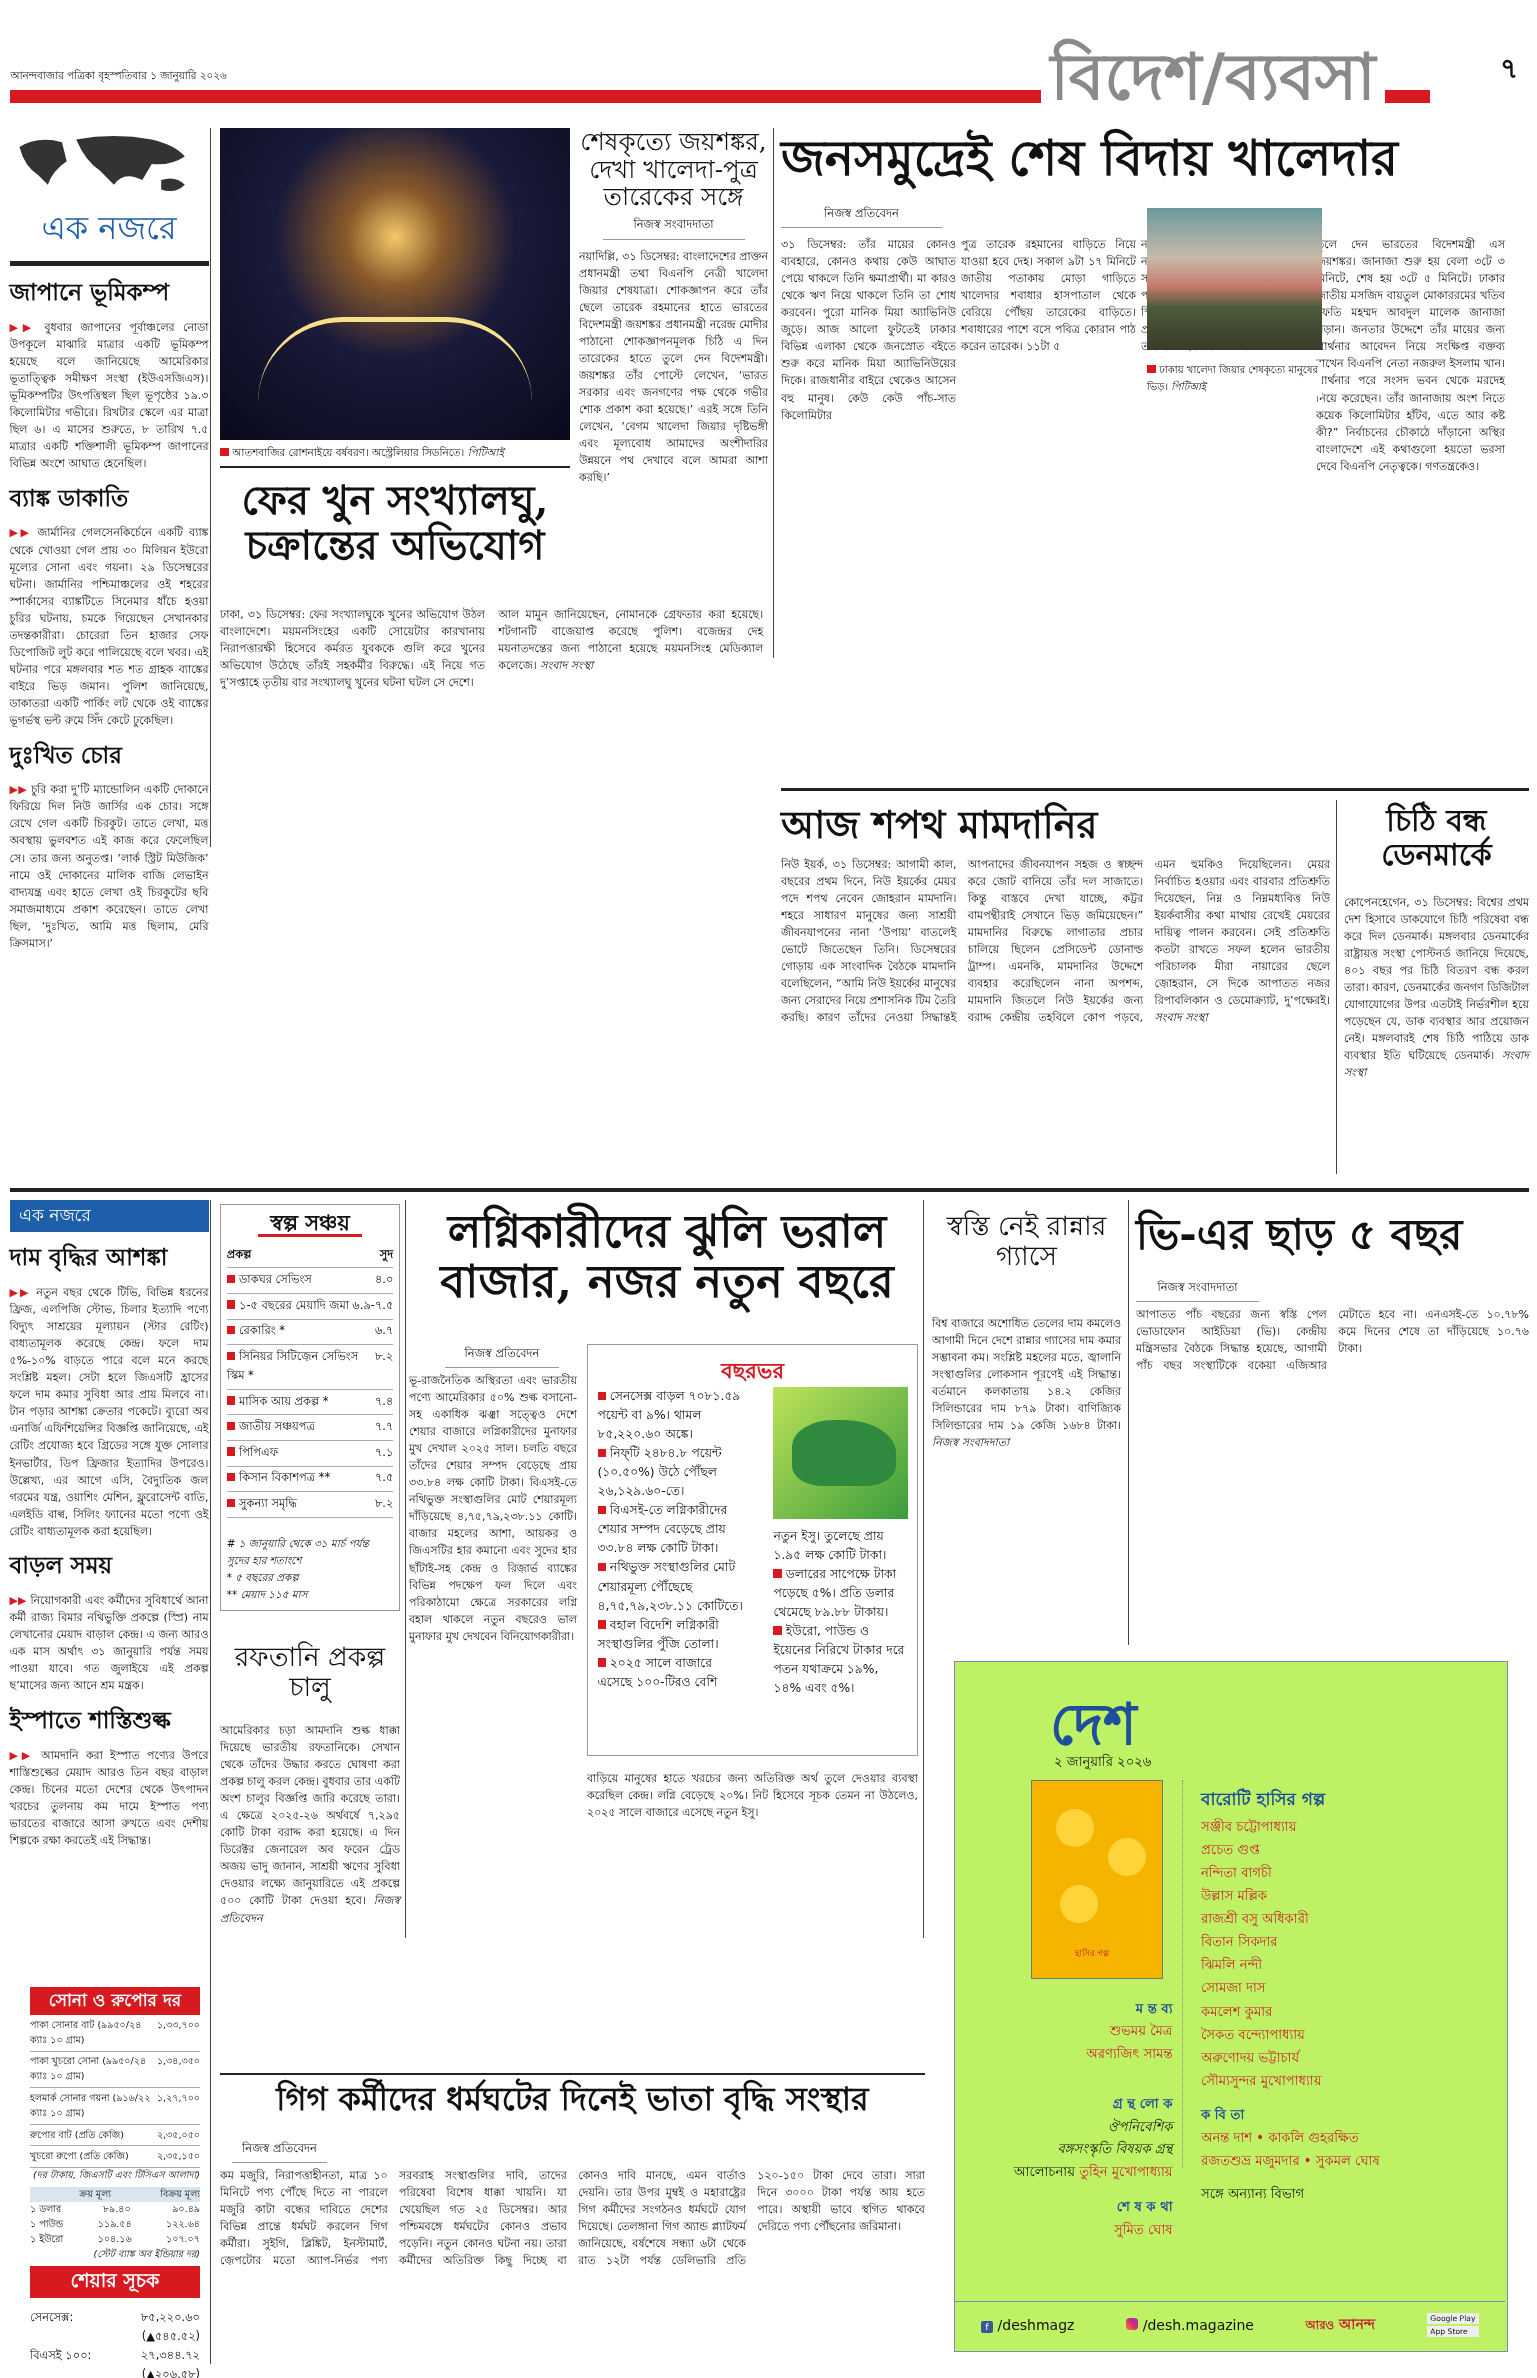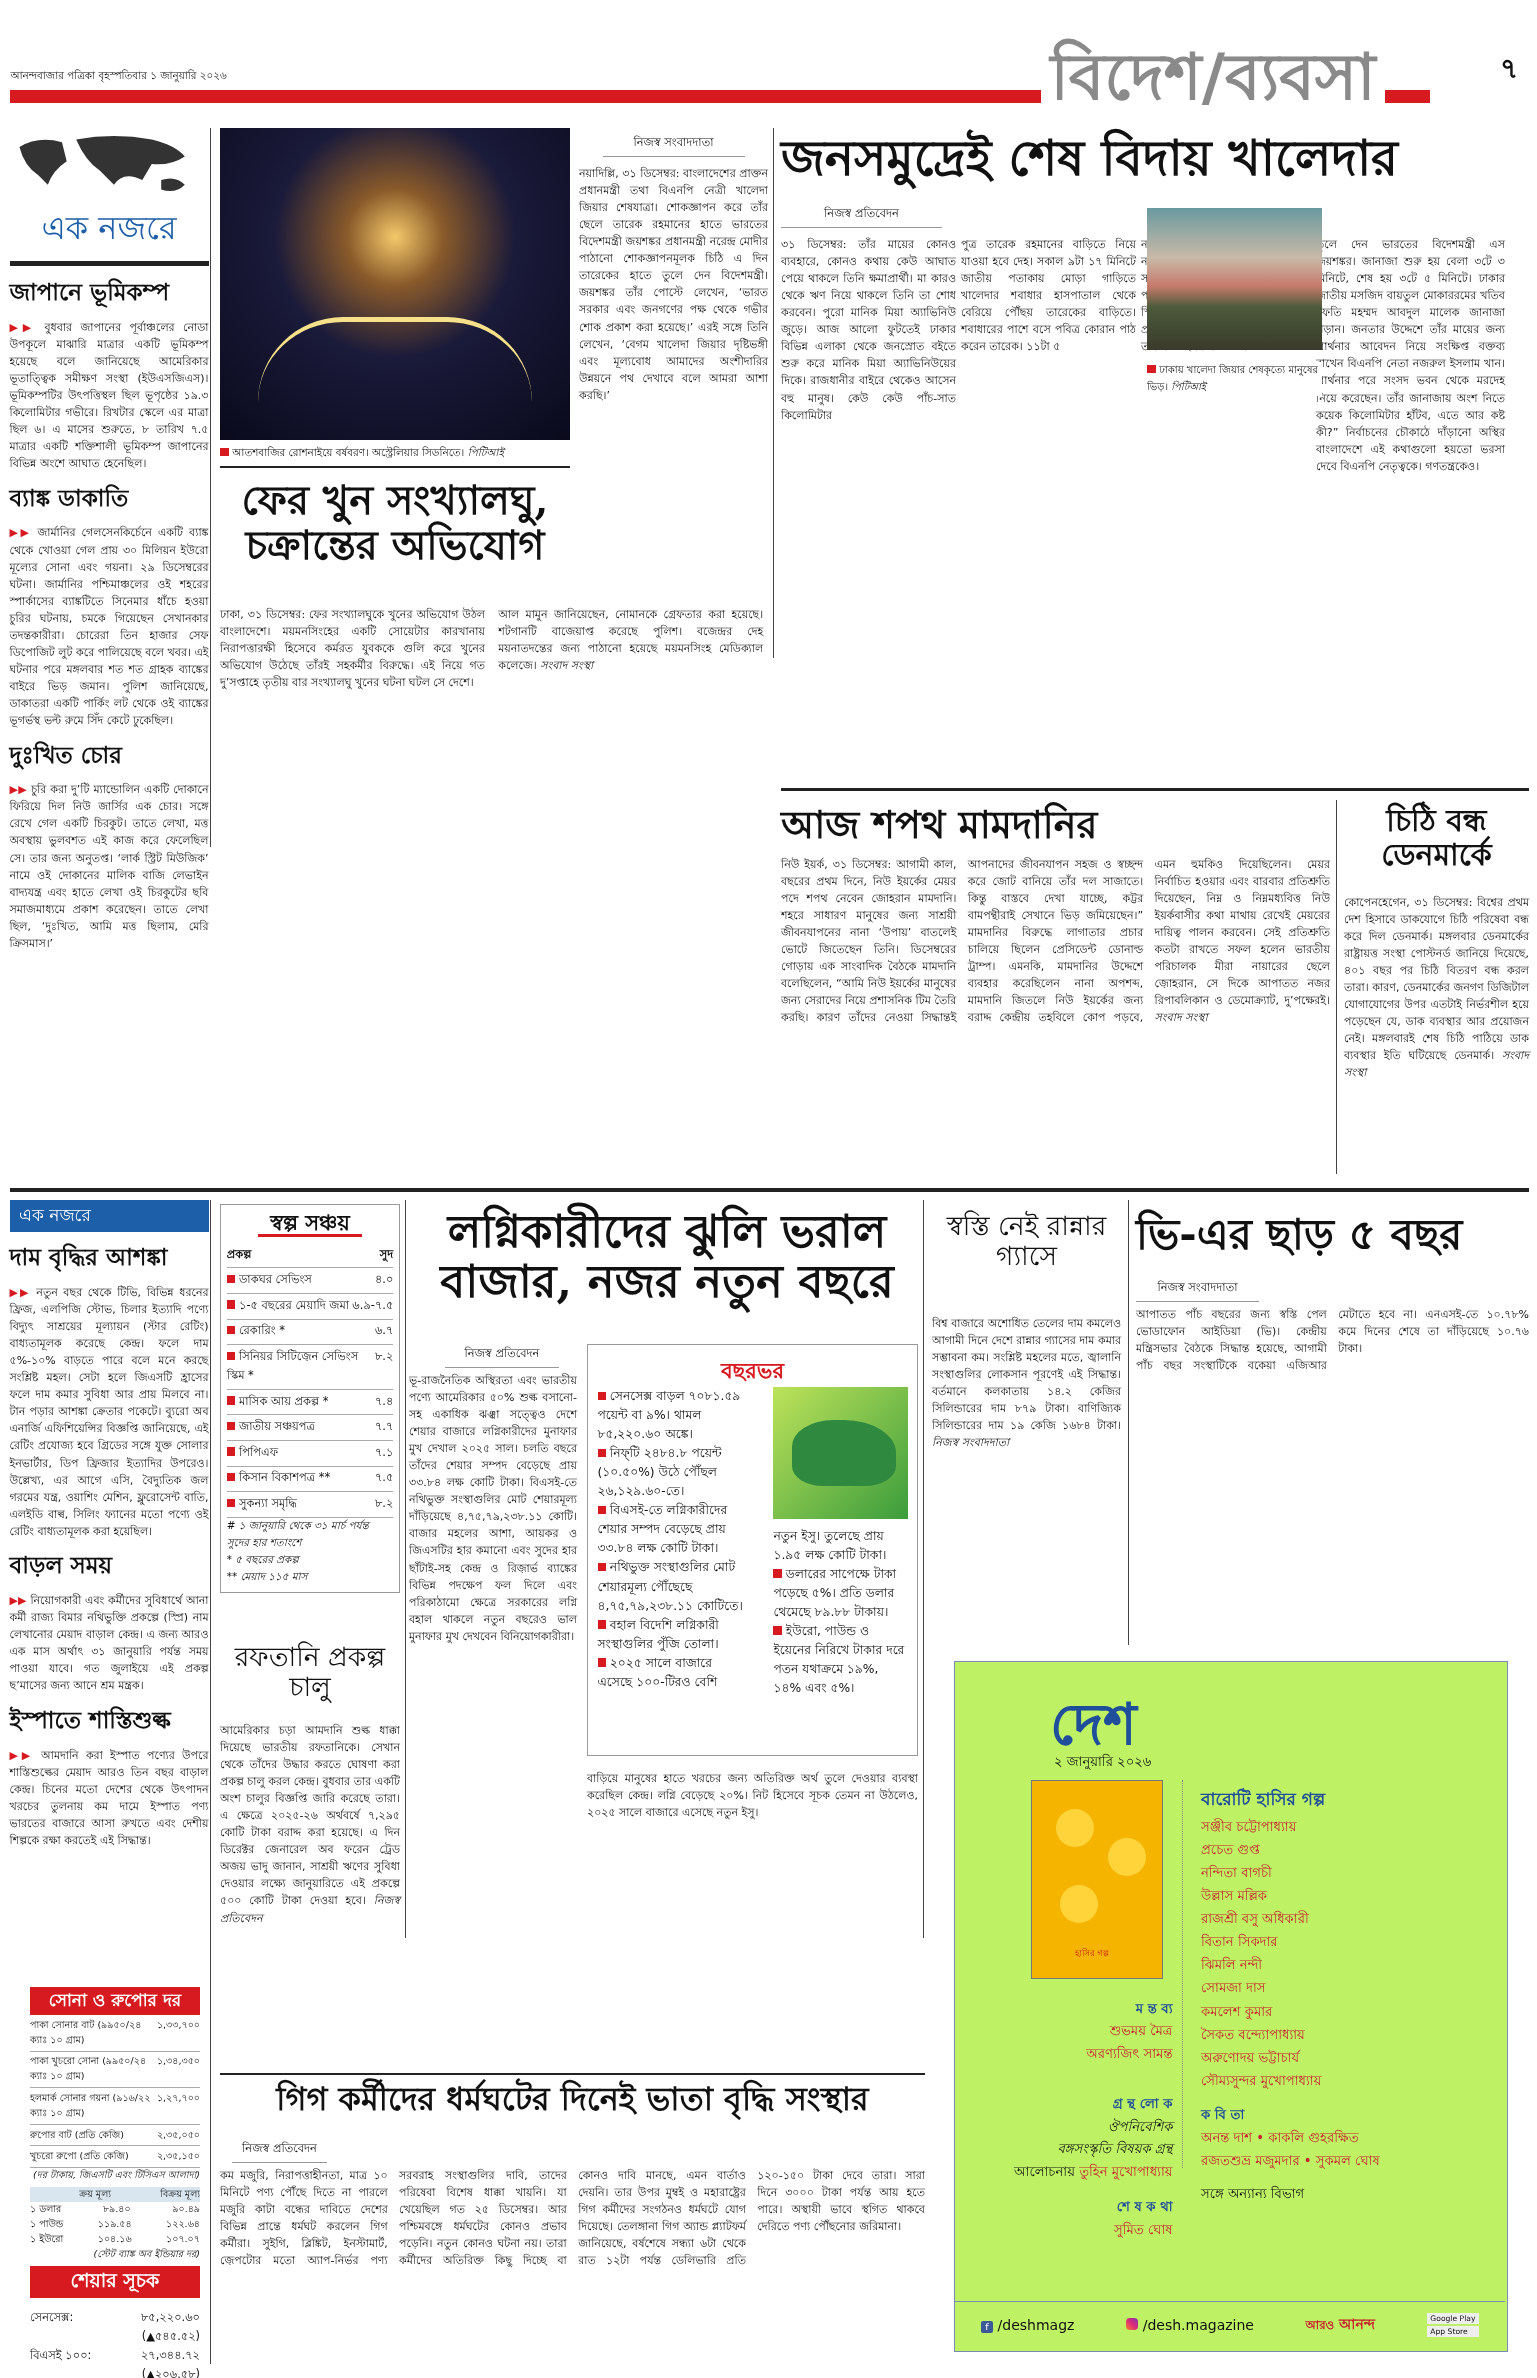--- a/index.html
+++ b/index.html
@@ -48,20 +48,21 @@
 </div>
 <div class="vline" style="left:210px;top:128px;height:719px"></div>
 
 <div class="photo" style="left:220px;top:128px;width:350px;height:312px;background:radial-gradient(circle at 50% 35%,#f3c96a 0,#8a5a2a 18%,#1a1a3a 45%,#0a0a1c 100%)">
   <div style="position:absolute;left:38px;bottom:38px;width:274px;height:85px;border-top:5.7px solid #f7e08a;border-radius:142px 142px 0 0"></div>
 </div>
 <div class="abs" style="left:220px;top:445px;width:350px;font-size:10.4px"><span class="sq"></span><span>আতশবাজির রোশনাইয়ে বর্ষবরণ। অস্ট্রেলিয়ার সিডনিতে।</span> <i>পিটিআই</i></div>
 <div class="hline" style="left:220px;top:466px;width:350px;height:1.9px"></div>
 
 <div class="col" style="left:579px;top:128px;width:189px">
+  <div class="head" style="font-size:24.6px;text-align:center;font-weight:normal">শেষকৃত্যে জয়শঙ্কর, দেখা খালেদা-পুত্র তারেকের সঙ্গে</div>
   <div class="byline">নিজস্ব সংবাদদাতা</div>
   <div class="txt">নয়াদিল্লি, ৩১ ডিসেম্বর: বাংলাদেশের প্রাক্তন প্রধানমন্ত্রী তথা বিএনপি নেত্রী খালেদা জিয়ার শেষযাত্রা। শোকজ্ঞাপন করে তাঁর ছেলে তারেক রহমানের হাতে ভারতের বিদেশমন্ত্রী জয়শঙ্কর প্রধানমন্ত্রী নরেন্দ্র মোদীর পাঠানো শোকজ্ঞাপনমূলক চিঠি এ দিন তারেকের হাতে তুলে দেন বিদেশমন্ত্রী। জয়শঙ্কর তাঁর পোস্টে লেখেন, ‘ভারত সরকার এবং জনগণের পক্ষ থেকে গভীর শোক প্রকাশ করা হয়েছে।’ এরই সঙ্গে তিনি লেখেন, ‘বেগম খালেদা জিয়ার দৃষ্টিভঙ্গী এবং মূল্যবোধ আমাদের অংশীদারির উন্নয়নে পথ দেখাবে বলে আমরা আশা করছি।’</div>
 </div>
 <div class="vline" style="left:773px;top:128px;height:530px"></div>
 
 <div class="head abs" style="left:781px;top:131px;width:748px;font-size:49px;text-align:left">জনসমুদ্রেই শেষ বিদায় খালেদার</div>
 <div class="col" style="left:781px;top:199px;width:748px">
   <div class="byline" style="margin-left:0;width:161px">নিজস্ব প্রতিবেদন</div>
   <div style="display:flex;gap:5px">
     <div class="txt" style="width:175px">৩১ ডিসেম্বর: তাঁর মায়ের কোনও ব্যবহারে, কোনও কথায় কেউ আঘাত পেয়ে থাকলে তিনি ক্ষমাপ্রার্থী। মা কারও থেকে ঋণ নিয়ে থাকলে তিনি তা শোধ করবেন। পুরো মানিক মিয়া অ্যাভিনিউ জুড়ে। আজ আলো ফুটতেই ঢাকার বিভিন্ন এলাকা থেকে জনস্রোত বইতে শুরু করে মানিক মিয়া অ্যাভিনিউয়ের দিকে। রাজধানীর বাইরে থেকেও আসেন বহু মানুষ। কেউ কেউ পাঁচ-সাত কিলোমিটার</div>
@@ -198,21 +199,21 @@
       <span>৭.১</span>
     </div>
   <div class="table-row">
       <span><span class="sq"></span><span>কিসান বিকাশপত্র **</span></span>
       <span>৭.৫</span>
     </div>
   <div class="table-row">
       <span><span class="sq"></span><span>সুকন্যা সমৃদ্ধি</span></span>
       <span>৮.২</span>
     </div>
-  <div style="font-style:italic;font-size:10.4px;margin-top:0"># ১ জানুয়ারি থেকে ৩১ মার্চ পর্যন্ত সুদের হার শতাংশে</div>
+  <div style="font-style:italic;font-size:10.4px;margin-top:18px"># ১ জানুয়ারি থেকে ৩১ মার্চ পর্যন্ত সুদের হার শতাংশে</div>
   <div style="font-style:italic;font-size:10.4px">* ৫ বছরের প্রকল্প</div>
   <div style="font-style:italic;font-size:10.4px">** মেয়াদ ১১৫ মাস</div>
 </div>
 
 <div class="head abs" style="left:220px;top:1642px;width:180px;font-size:26.5px;text-align:center;font-weight:normal">রফতানি প্রকল্প চালু</div>
 <div class="txt abs" style="left:220px;top:1722px;width:180px"><span>আমেরিকার চড়া আমদানি শুল্ক ধাক্কা দিয়েছে ভারতীয় রফতানিকে। সেখান থেকে তাঁদের উদ্ধার করতে ঘোষণা করা প্রকল্প চালু করল কেন্দ্র। বুধবার তার একটি অংশ চালুর বিজ্ঞপ্তি জারি করেছে তারা। এ ক্ষেত্রে ২০২৫-২৬ অর্থবর্ষে ৭,২৯৫ কোটি টাকা বরাদ্দ করা হয়েছে। এ দিন ডিরেক্টর জেনারেল অব ফরেন ট্রেড অজয় ভাদু জানান, সাশ্রয়ী ঋণের সুবিধা দেওয়ার লক্ষ্যে জানুয়ারিতে এই প্রকল্পে ৫০০ কোটি টাকা দেওয়া হবে।</span> <i>নিজস্ব প্রতিবেদন</i></div>
 <div class="vline" style="left:405px;top:1200px;height:738px"></div>
 
 <div class="head abs" style="left:416px;top:1207px;width:502px;font-size:45px;text-align:center">লগ্নিকারীদের ঝুলি ভরাল বাজার, নজর নতুন বছরে</div>
 <div class="byline abs" style="left:445px;top:1339px;width:114px">নিজস্ব প্রতিবেদন</div>

